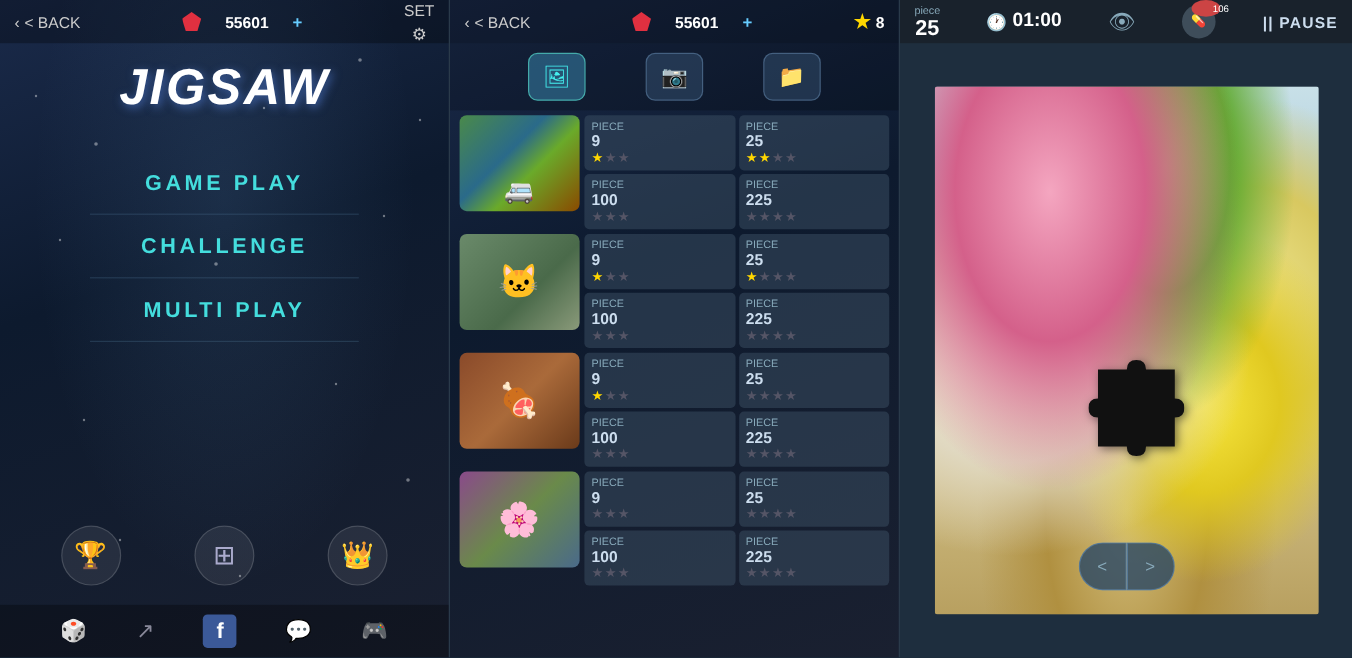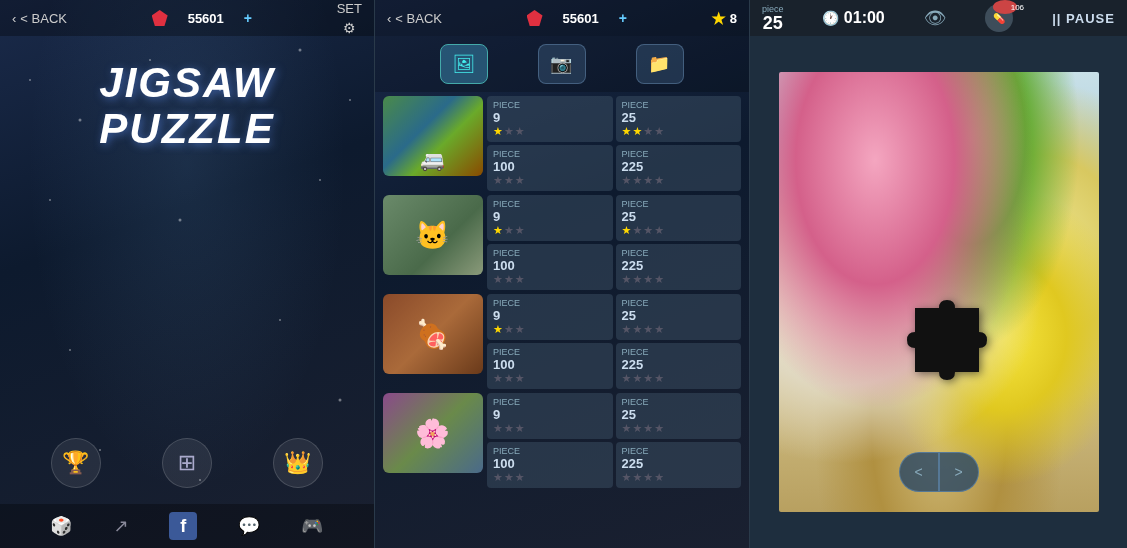--- a/index.html
+++ b/index.html
@@ -85,21 +85,21 @@
       flex-direction: column;
     }
     .gear-icon {
       font-size: 14px;
     }
 
     .logo-area {
       position: relative;
       z-index: 5;
       text-align: center;
-      padding: 24px 20px 20px;
+      padding: 14px 20px 20px;
     }
     .logo-text {
       color: #fff;
       line-height: 1.1;
     }
     .logo-jigsaw {
       font-size: 42px;
       font-weight: bold;
       font-style: italic;
       letter-spacing: 2px;
@@ -565,24 +565,34 @@
     </div>
     <div class="set-btn">
       <span>SET</span>
       <span class="gear-icon">⚙</span>
     </div>
   </div>
 
   <div class="logo-area">
     <div class="logo-text">
       <div class="logo-jigsaw">JIGSAW</div>
-      <div class="logo-puzzle">PUZZLE</div>
-    </div>
-  </div>
-
+    </div>
+  </div>
+
+  <div class="menu-items">
+    <button class="menu-item">
+      <span>GAME PLAY</span>
+    </button>
+    <button class="menu-item">
+      <span>CHALLENGE</span>
+    </button>
+    <button class="menu-item">
+      <span>MULTI PLAY</span>
+    </button>
+  </div>
 
   <div class="bottom-icons">
     <div class="bottom-icon-btn">
       <span>🏆</span>
     </div>
     <div class="bottom-icon-btn">
       <span>⊞</span>
     </div>
     <div class="bottom-icon-btn">
       <span>👑</span>

